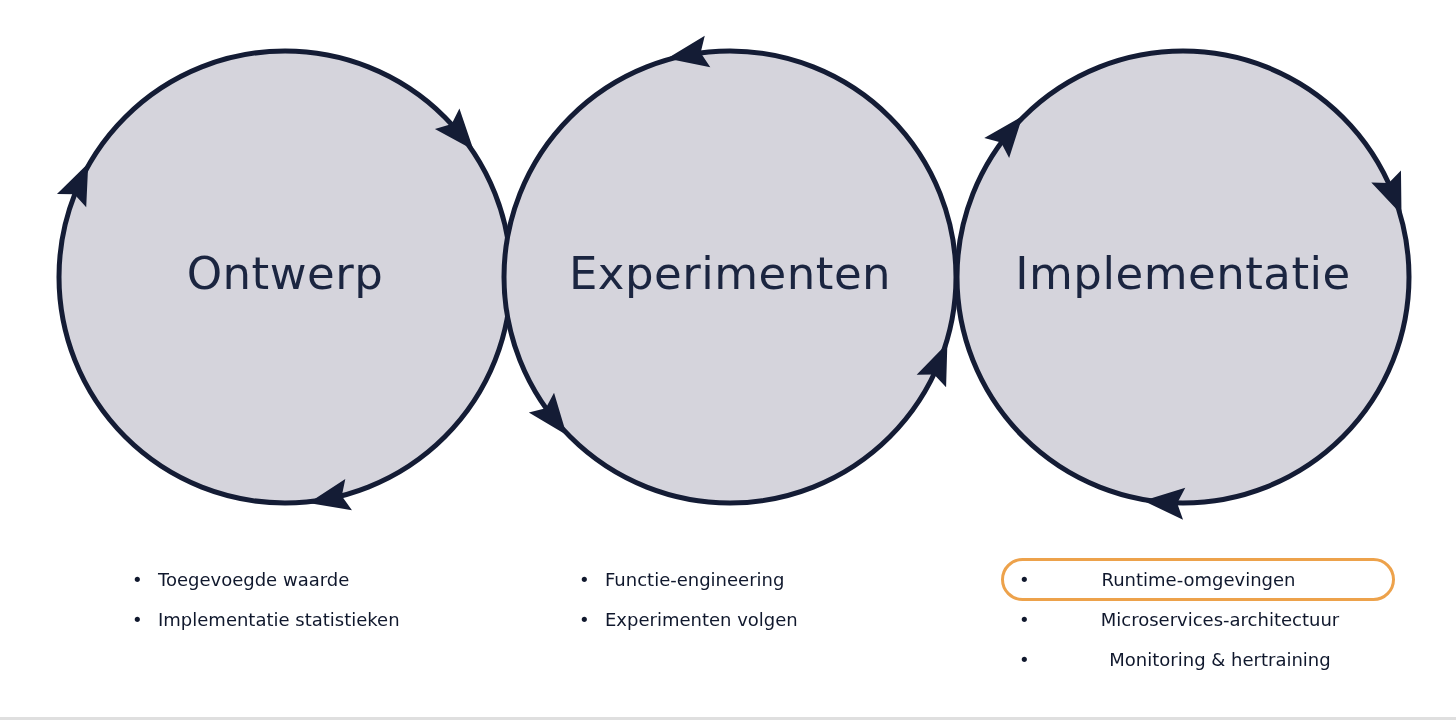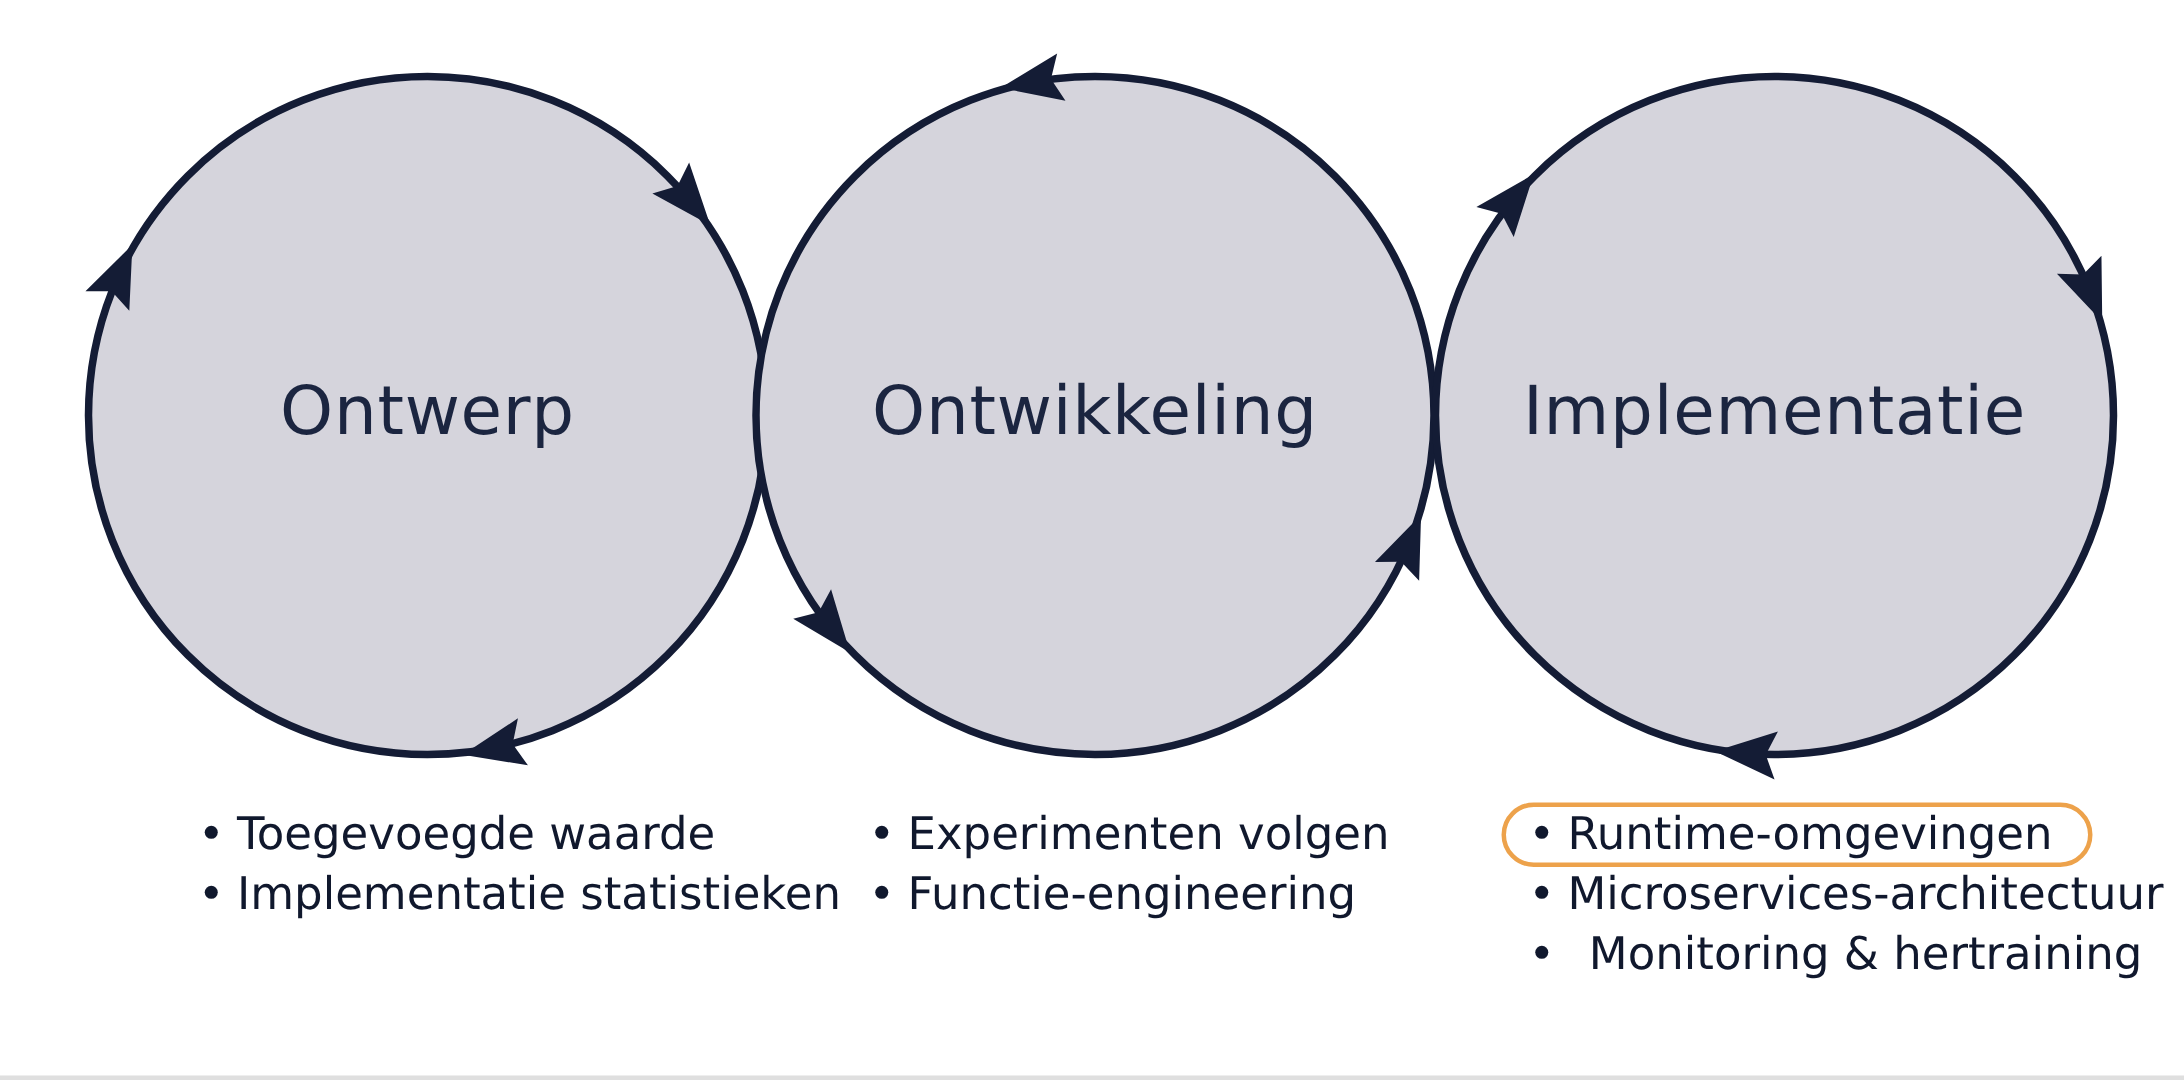--- a/index.html
+++ b/index.html
@@ -32,24 +32,24 @@
     position:absolute;inset:0;
     display:flex;align-items:center;justify-content:center;
     font-size:45px;
     font-weight:500;
     color:var(--title);
     letter-spacing:0.5px;
     padding-bottom:8px;
   }
   .stage-list{
     position:absolute;
-    top:543px;
+    top:566px;
     list-style:none;
     margin:0;padding:0;
-    font-size:30px;
+    font-size:18px;
     color:var(--text);
     font-weight:400;
   }
   .stage-list li{
     position:relative;
     padding-left:30px;
     line-height:27px;
     margin-bottom:13px;
     white-space:nowrap;
   }
@@ -100,42 +100,42 @@
   </div>
 
   <div class="stage-circle" id="circle-2" style="left:495px;">
     <svg width="470" height="470" viewBox="0 0 470 470">
       <circle class="circle-fill" cx="235" cy="235" r="226"></circle>
       <circle class="ring" cx="235" cy="235" r="226"></circle>
       <polygon class="arr" points="24,0 -17,16 -10,0 -17,-16" transform="translate(195.8,12.4) rotate(170)"></polygon>
       <polygon class="arr" points="24,0 -17,16 -10,0 -17,-16" transform="translate(56.9,374.1) rotate(52)"></polygon>
       <polygon class="arr" points="24,0 -17,16 -10,0 -17,-16" transform="translate(443.0,323.3) rotate(293)"></polygon>
     </svg>
-    <div class="circle-title">Ontwikkeling</div>
+    <div class="circle-title">Experimenten</div>
   </div>
 
   <div class="stage-circle" id="circle-3" style="left:948px;">
     <svg width="470" height="470" viewBox="0 0 470 470">
       <circle class="circle-fill" cx="235" cy="235" r="226"></circle>
       <circle class="ring" cx="235" cy="235" r="226"></circle>
       <polygon class="arr" points="24,0 -17,16 -10,0 -17,-16" transform="translate(59.4,92.8) rotate(309)"></polygon>
       <polygon class="arr" points="24,0 -17,16 -10,0 -17,-16" transform="translate(444.5,150.3) rotate(68)"></polygon>
       <polygon class="arr" points="24,0 -17,16 -10,0 -17,-16" transform="translate(219.2,460.5) rotate(184)"></polygon>
     </svg>
     <div class="circle-title">Implementatie</div>
   </div>
 
   <ul class="stage-list" id="list-1">
     <li>Toegevoegde waarde</li>
     <li>Implementatie statistieken</li>
   </ul>
 
   <ul class="stage-list" id="list-2">
+    <li>Functie-engineering</li>
     <li>Experimenten volgen</li>
-    <li>Functie-engineering</li>
   </ul>
 
   <ul class="stage-list" id="list-3">
     <li class="highlight">Runtime-omgevingen</li>
     <li>Microservices-architectuur</li>
     <li>Monitoring &amp; hertraining</li>
   </ul>
 
   <div class="bottom-strip"></div>
 </div>

